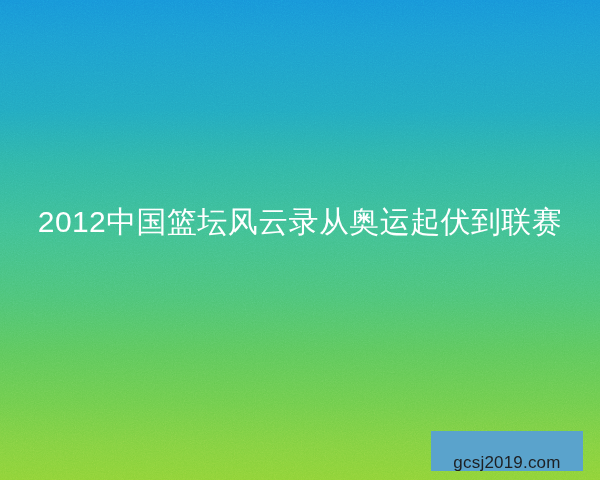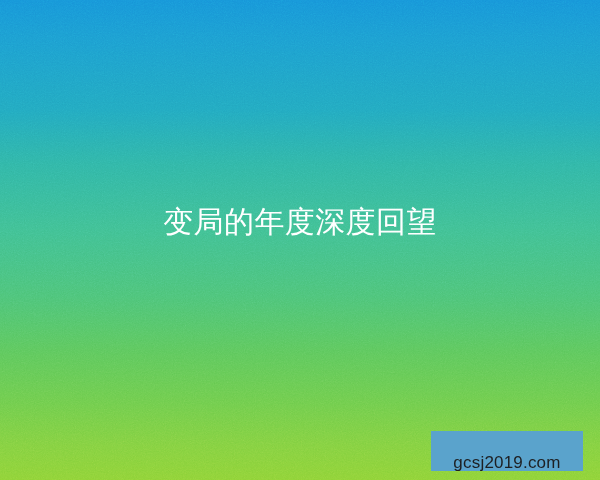--- a/index.html
+++ b/index.html
@@ -114,20 +114,20 @@
 
   <svg class="bg-noise2" width="600" height="480" viewBox="0 0 600 480" preserveAspectRatio="none" xmlns="http://www.w3.org/2000/svg">
     <filter id="grain2">
       <feTurbulence type="fractalNoise" baseFrequency="0.45" numOctaves="3" stitchTiles="stitch"></feTurbulence>
       <feColorMatrix type="saturate" values="0.15"></feColorMatrix>
     </filter>
     <rect width="600" height="480" filter="url(#grain2)"></rect>
   </svg>
 
   <div class="title-wrap">
-    <span class="title-line">变局的年度深度回望</span>
+    <span class="title-line">2012中国篮坛风云录从奥运起伏到联赛</span>
   </div>
 
   <div class="watermark">
     <span class="watermark-text">gcsj2019.com</span>
   </div>
 
 </div>
 
 </body></html>

